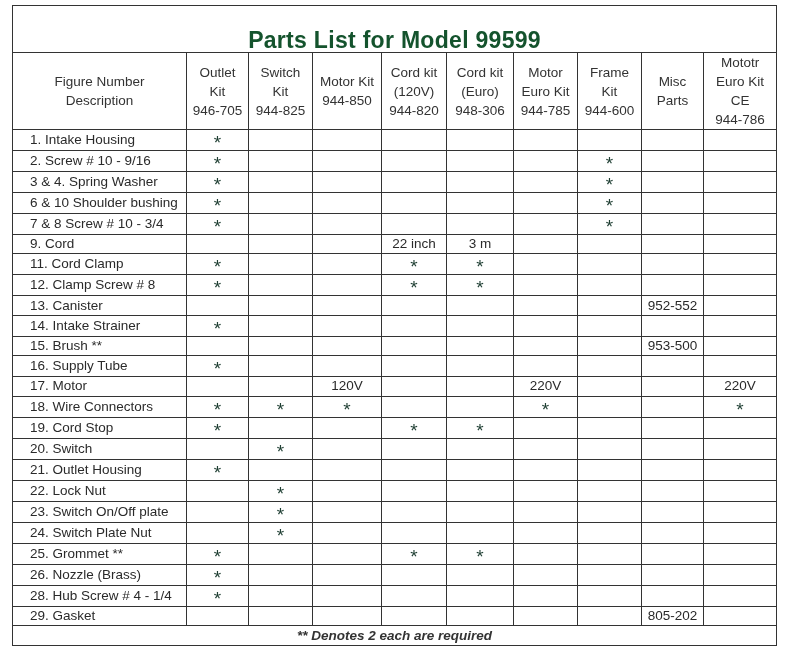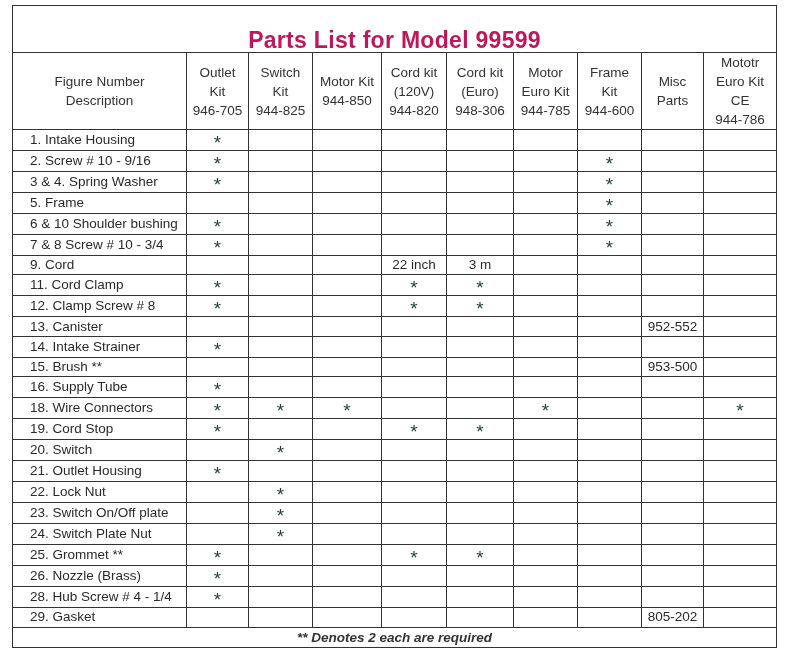--- a/index.html
+++ b/index.html
@@ -2,21 +2,21 @@
 <html><head>
 <meta charset="utf-8">
 <style>
   html, body { margin: 0; padding: 0; background: #ffffff; }
   body { width: 789px; height: 669px; position: relative; overflow: hidden;
          font-family: "Liberation Sans", "DejaVu Sans", sans-serif; color: #222; }
   .sheet { position: absolute; left: 12px; top: 5px; width: 764px; }
   table { border-collapse: collapse; width: 764px; table-layout: fixed; }
   td, th { border: 1.3px solid #333; padding: 0; font-weight: normal; }
   .title-cell { height: 46px; text-align: center; vertical-align: bottom; border-bottom: 1.3px solid #333; }
-  .title { color: #be185d; font-weight: bold; font-size: 23px; letter-spacing: 0.3px;
+  .title { color: #14532d; font-weight: bold; font-size: 23px; letter-spacing: 0.3px;
            display: inline-block; padding-bottom: 0px; position: relative; top: 2px; }
   .hdr th { height: 76px; font-size: 13.5px; line-height: 19px; color: #333; text-align: center; vertical-align: middle; }
   .hdr th span { display: block; }
   .row td { height: 18.4px; font-size: 13.5px; line-height: 18px; color: #2a2a2a; }
   .row td.desc { padding-left: 17px; white-space: nowrap; overflow: hidden; }
   .row td.val { text-align: center; }
   .star { color: #1f3f33; font-size: 19px; line-height: 18px; display: inline-block; position: relative; top: 4px; }
   .foot td { height: 19px; text-align: center; font-style: italic; font-weight: bold; font-size: 13.5px; color: #333; }
 </style>
 </head>
@@ -124,32 +124,20 @@
           <td class="val"><span></span></td>
           <td class="val"><span></span></td>
           <td class="val"><span></span></td>
           <td class="val"><span></span></td>
           <td class="val"><span></span></td>
           <td class="val"><span class="star">*</span></td>
           <td class="val"><span></span></td>
           <td class="val"><span></span></td>
         </tr>
         <tr class="row">
-          <td class="desc">5. Frame</td>
-          <td class="val"><span></span></td>
-          <td class="val"><span></span></td>
-          <td class="val"><span></span></td>
-          <td class="val"><span></span></td>
-          <td class="val"><span></span></td>
-          <td class="val"><span></span></td>
-          <td class="val"><span class="star">*</span></td>
-          <td class="val"><span></span></td>
-          <td class="val"><span></span></td>
-        </tr>
-        <tr class="row">
           <td class="desc">6 &amp; 10 Shoulder bushing</td>
           <td class="val"><span class="star">*</span></td>
           <td class="val"><span></span></td>
           <td class="val"><span></span></td>
           <td class="val"><span></span></td>
           <td class="val"><span></span></td>
           <td class="val"><span></span></td>
           <td class="val"><span class="star">*</span></td>
           <td class="val"><span></span></td>
           <td class="val"><span></span></td>
@@ -242,20 +230,32 @@
           <td class="desc">16. Supply Tube</td>
           <td class="val"><span class="star">*</span></td>
           <td class="val"><span></span></td>
           <td class="val"><span></span></td>
           <td class="val"><span></span></td>
           <td class="val"><span></span></td>
           <td class="val"><span></span></td>
           <td class="val"><span></span></td>
           <td class="val"><span></span></td>
           <td class="val"><span></span></td>
+        </tr>
+        <tr class="row">
+          <td class="desc">17. Motor</td>
+          <td class="val"><span></span></td>
+          <td class="val"><span></span></td>
+          <td class="val"><span>120V</span></td>
+          <td class="val"><span></span></td>
+          <td class="val"><span></span></td>
+          <td class="val"><span>220V</span></td>
+          <td class="val"><span></span></td>
+          <td class="val"><span></span></td>
+          <td class="val"><span>220V</span></td>
         </tr>
         <tr class="row">
           <td class="desc">18. Wire Connectors</td>
           <td class="val"><span class="star">*</span></td>
           <td class="val"><span class="star">*</span></td>
           <td class="val"><span class="star">*</span></td>
           <td class="val"><span></span></td>
           <td class="val"><span></span></td>
           <td class="val"><span class="star">*</span></td>
           <td class="val"><span></span></td>

